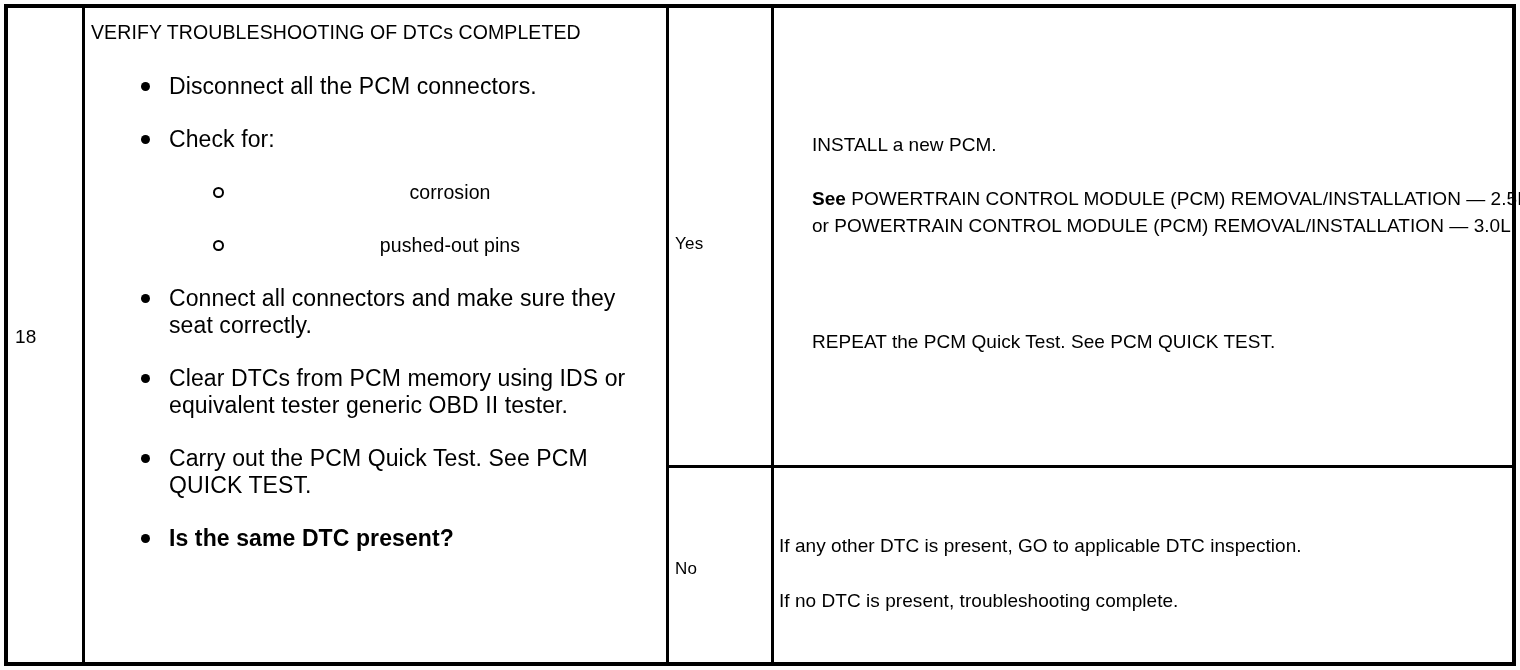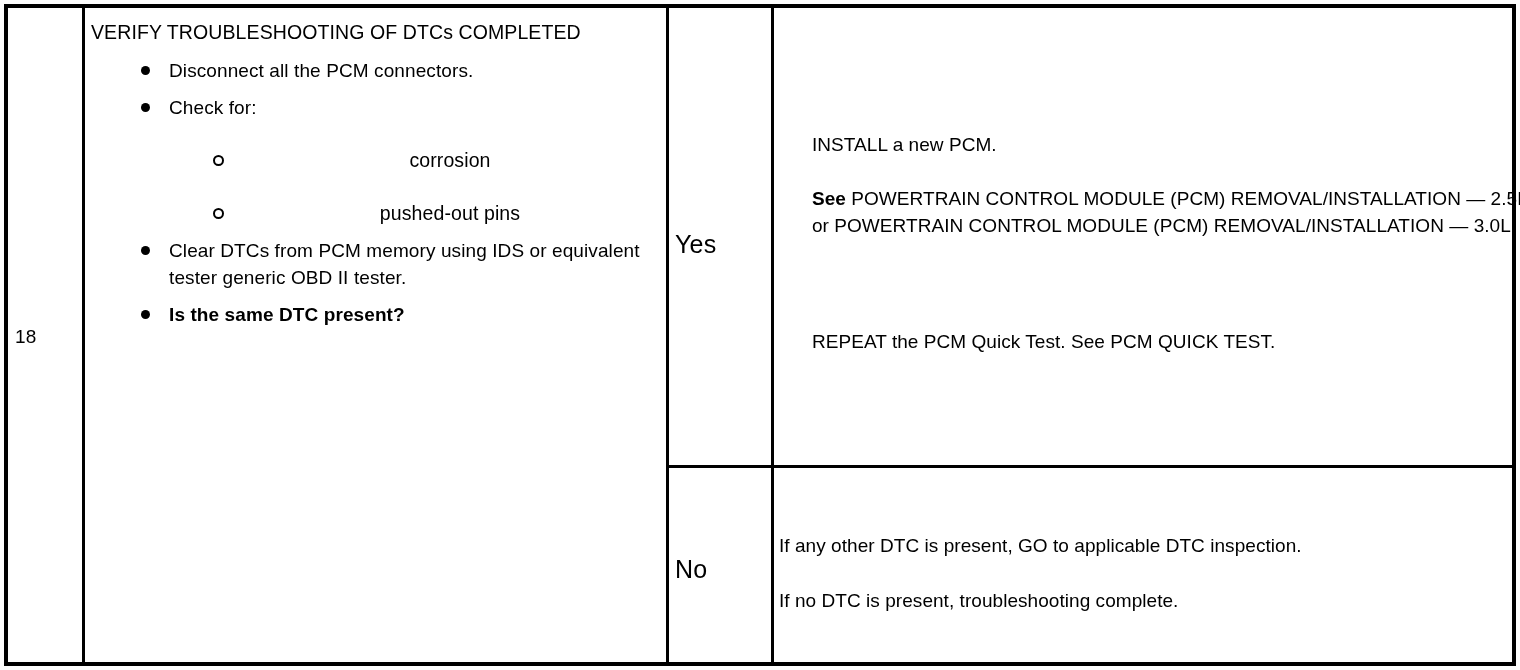--- a/index.html
+++ b/index.html
@@ -104,21 +104,21 @@
   .cell-no-body {
     left: 774px;
     top: 468px;
     width: 742px;
     height: 198px;
   }
 
   .ans-label {
     position: absolute;
     left: 6px;
-    font-size: 25px;
+    font-size: 17px;
     line-height: 22px;
     letter-spacing: 0.2px;
   }
   .ans-label.yes { top: 229px; }
   .ans-label.no  { top: 90px; }
 
   
   .title {
     font-size: 19.5px;
     line-height: 29px;
@@ -129,24 +129,24 @@
 
   .bullets {
     margin: 0;
     padding: 0;
     list-style: none;
   }
 
   .b1 {
     position: relative;
     padding-left: 78px;
-    font-size: 19px;
+    font-size: 23px;
     line-height: 27px;
     letter-spacing: 0.1px;
-    margin-top: 10px;
+    margin-top: 26px;
   }
   .b1 .dot {
     position: absolute;
     left: 50px;
     top: 9px;
     width: 9px;
     height: 9px;
     border-radius: 50%;
     background: #000;
   }
@@ -223,26 +223,34 @@
         <span class="circ"></span>
         <span>corrosion</span>
       </li>
 
 
       <li class="b2">
         <span class="circ"></span>
         <span>pushed-out pins</span>
       </li>
 
+      <li class="b1">
+        <span class="dot"></span>
+        <span>Connect all connectors and make sure they seat correctly.</span>
+      </li>
 
       <li class="b1">
         <span class="dot"></span>
         <span>Clear DTCs from PCM memory using IDS or equivalent tester generic OBD II tester.</span>
       </li>
 
+      <li class="b1">
+        <span class="dot"></span>
+        <span>Carry out the PCM Quick Test. See PCM QUICK TEST.</span>
+      </li>
 
       <li class="b1 bold">
         <span class="dot"></span>
         <span>Is the same DTC present?</span>
       </li>
 
     </ul>
   </div>
 
   <div class="cell cell-yes-label">

